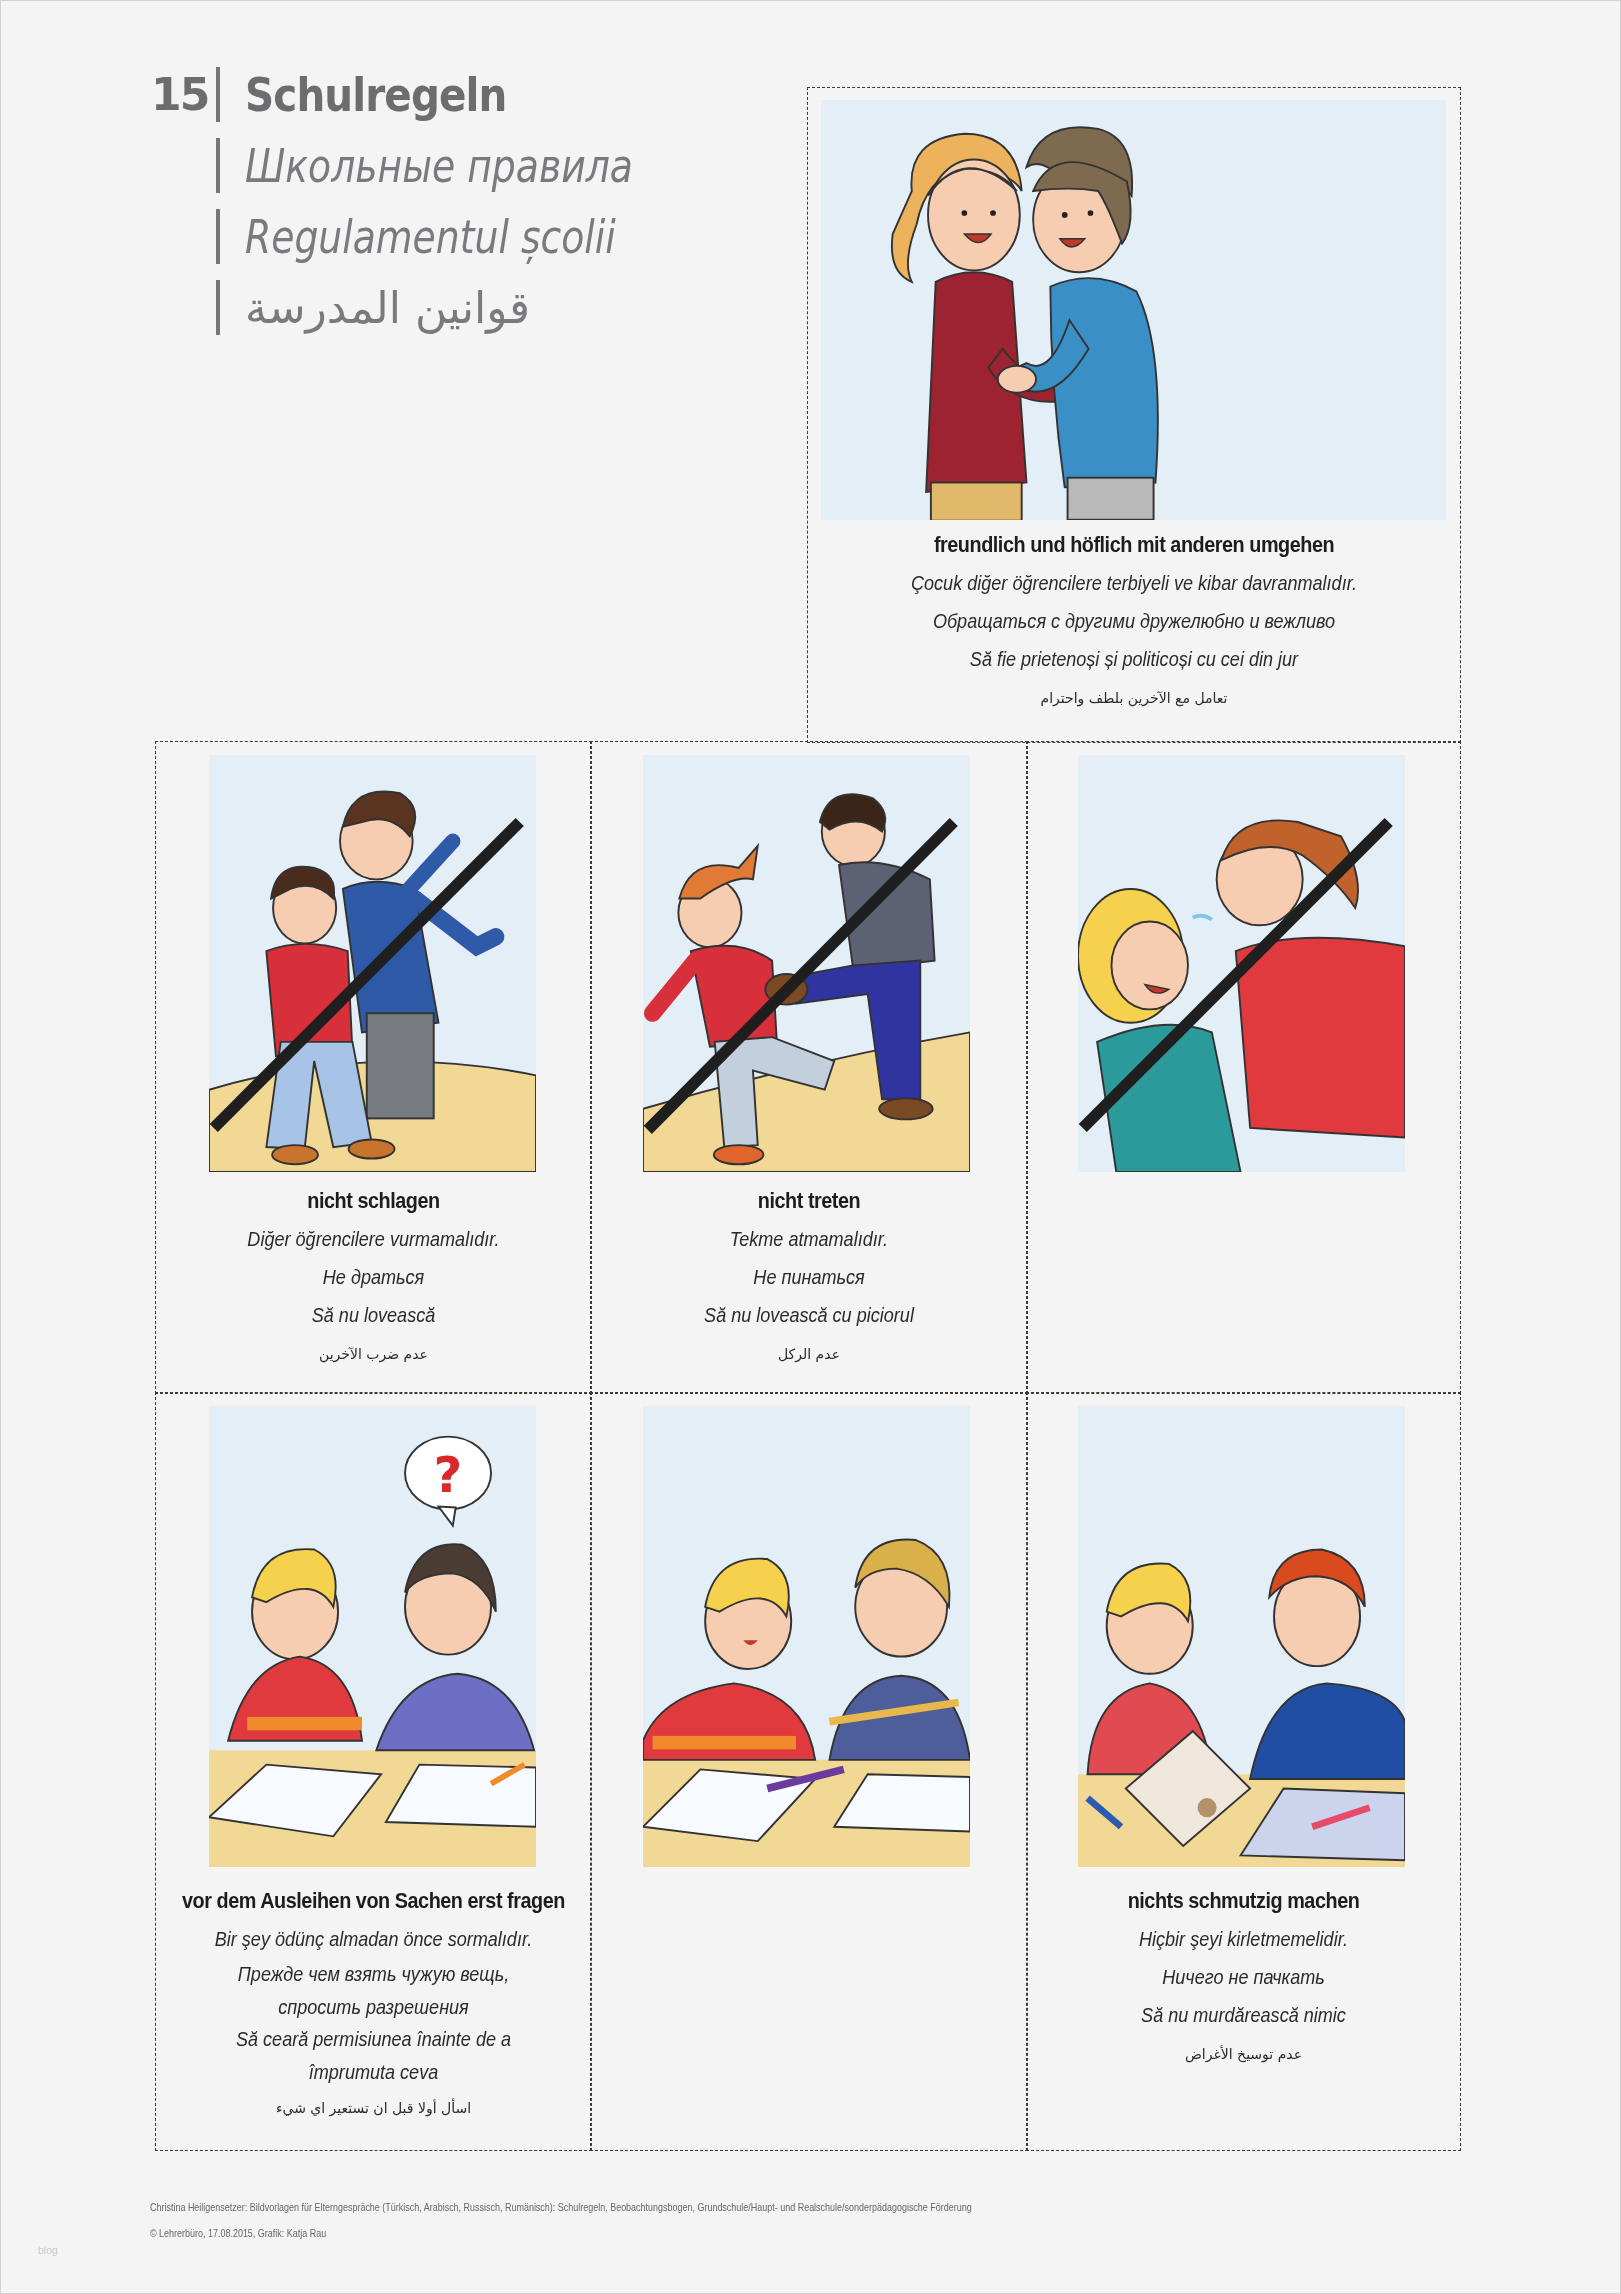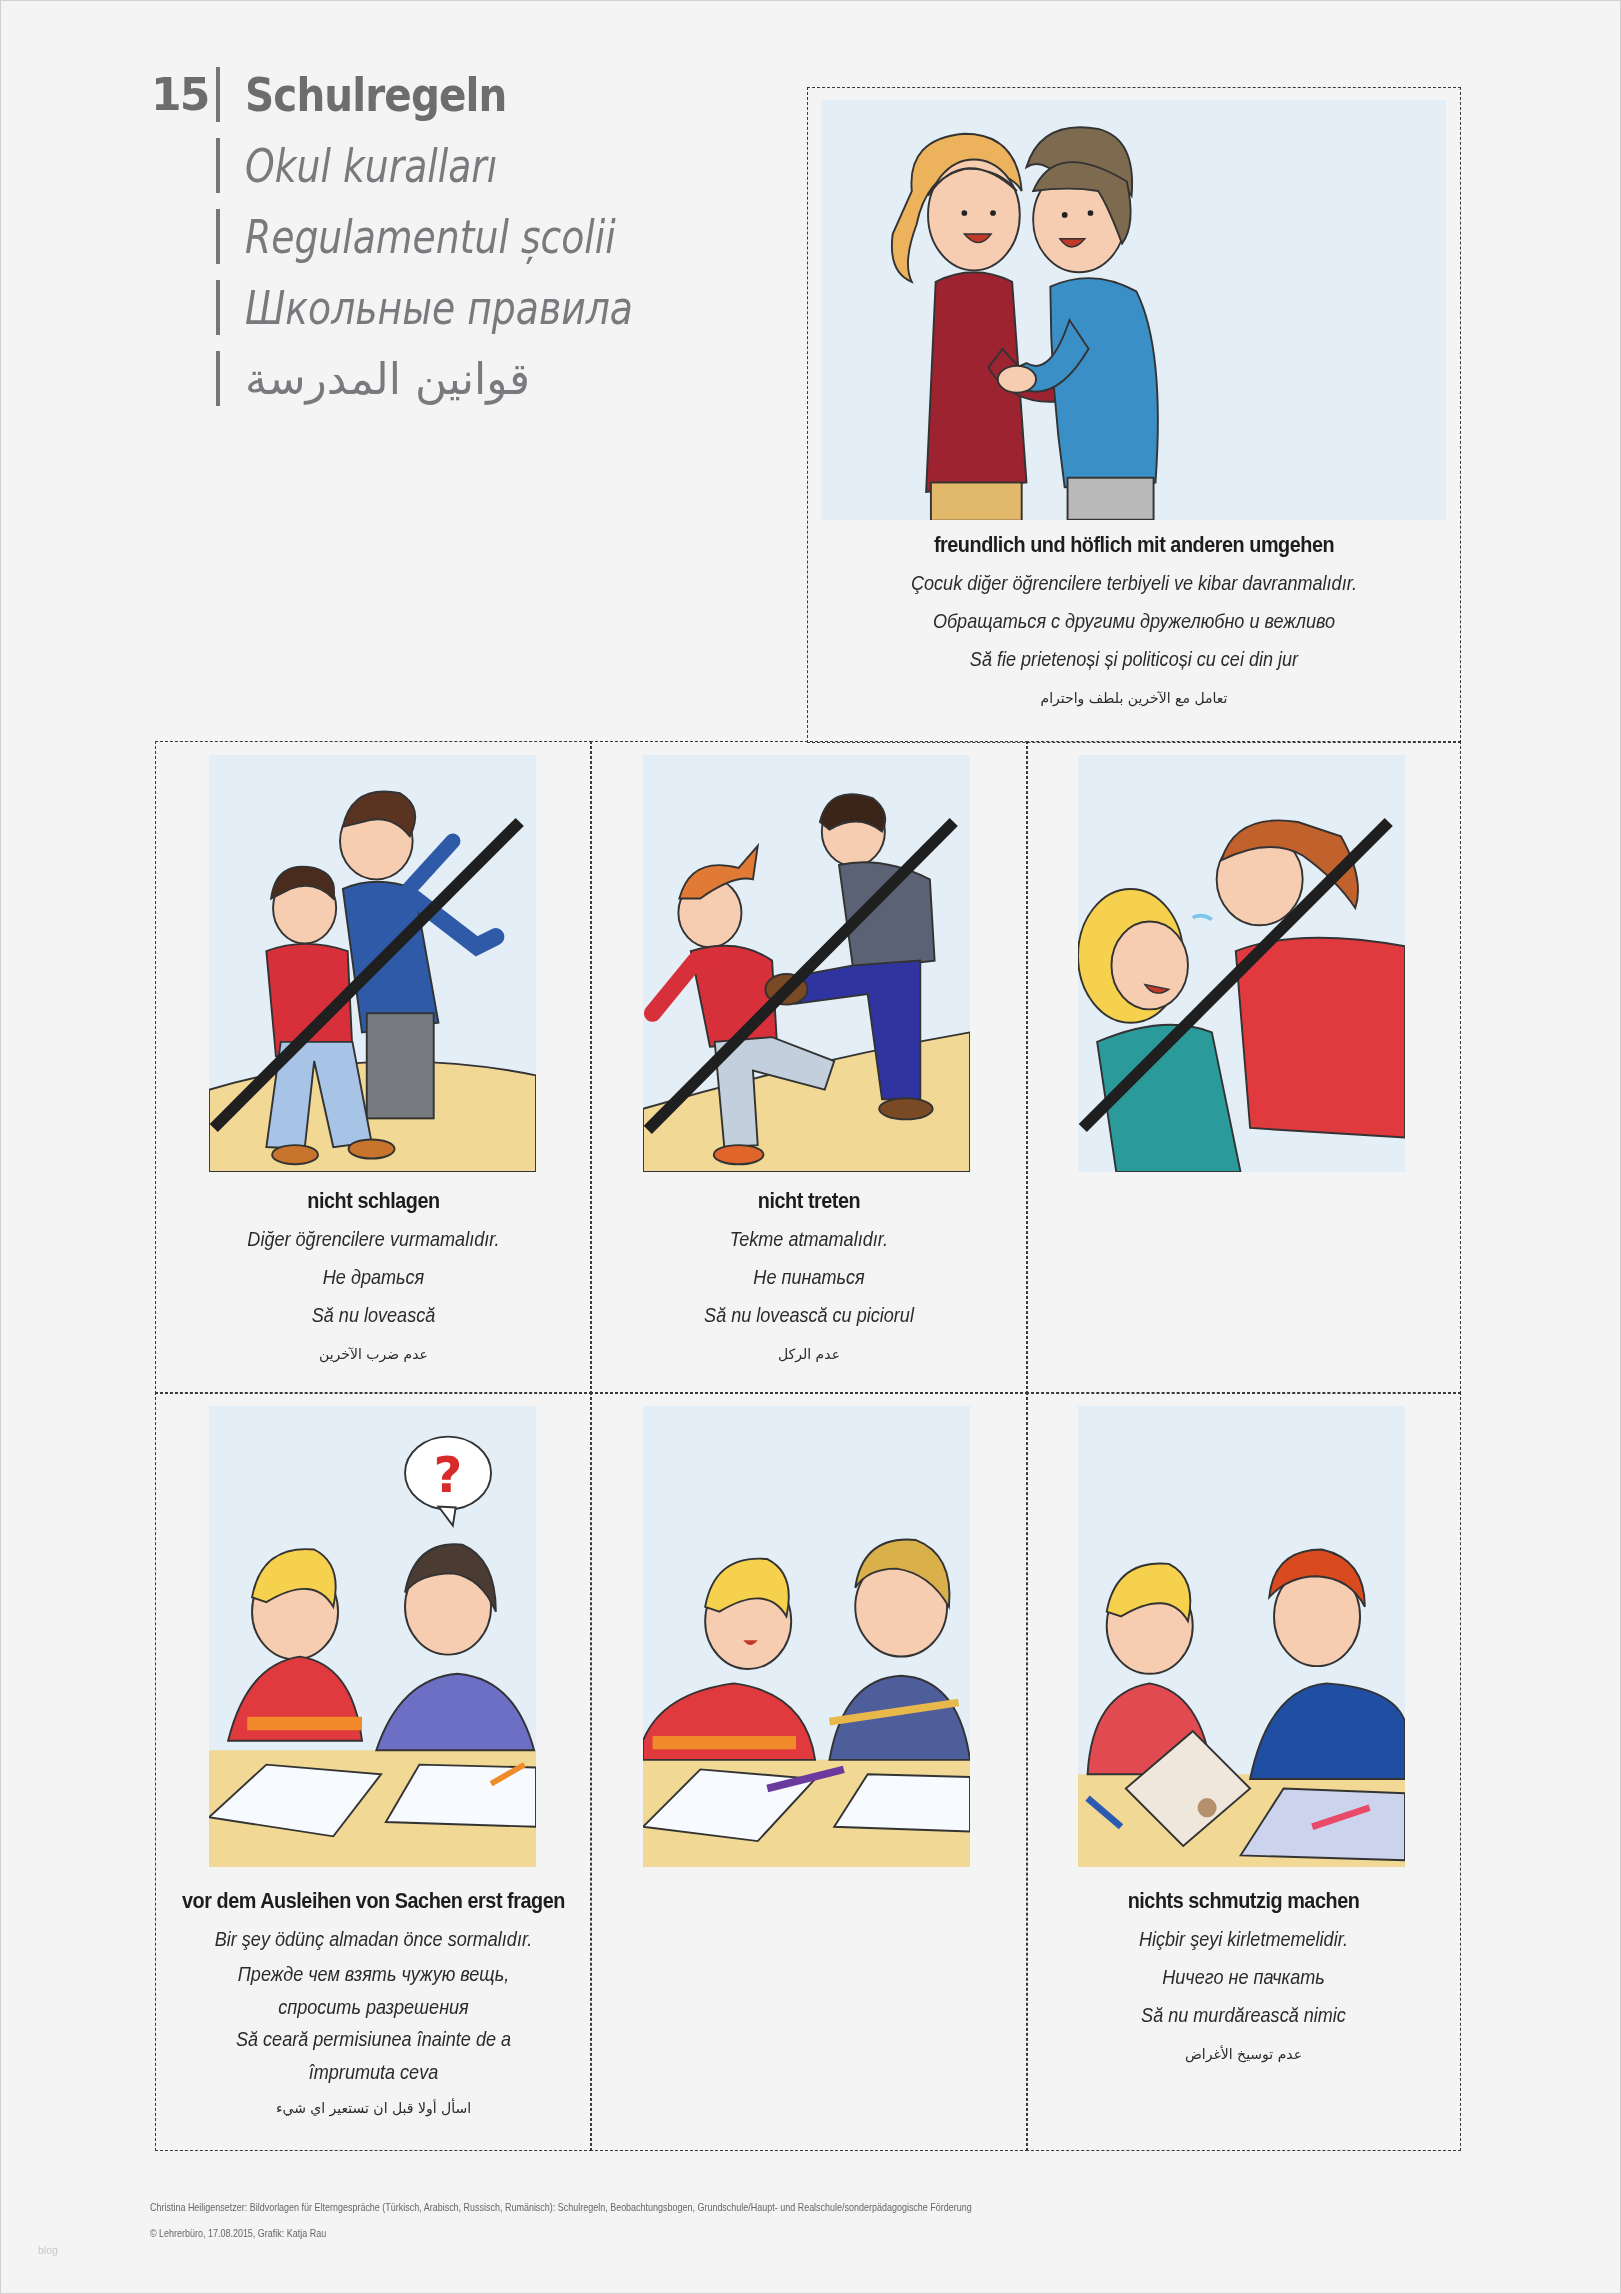--- a/index.html
+++ b/index.html
@@ -46,31 +46,26 @@
 
 <div class="heading">
   <div class="row">
     <span class="num">15</span>
     <span class="bar"></span>
     <span class="main">Schulregeln</span>
   </div>
   <div class="row sub">
     <span class="num">00</span>
     <span class="bar"></span>
-    <span class="tr">Okul kuralları</span>
+    <span class="tr">Школьные правила</span>
   </div>
   <div class="row sub">
     <span class="num">00</span>
     <span class="bar"></span>
     <span class="tr">Regulamentul școlii</span>
-  </div>
-  <div class="row sub">
-    <span class="num">00</span>
-    <span class="bar"></span>
-    <span class="tr">Школьные правила</span>
   </div>
   <div class="row sub">
     <span class="num">00</span>
     <span class="bar"></span>
     <span class="tr ar">قوانين المدرسة</span>
   </div>
 </div>
 
 <div class="card" style="left:807px; top:87px; width:654px; height:656px;">
   <div class="pic" style="left:13.4px; top:11.5px; width:625px; height:420px;">

